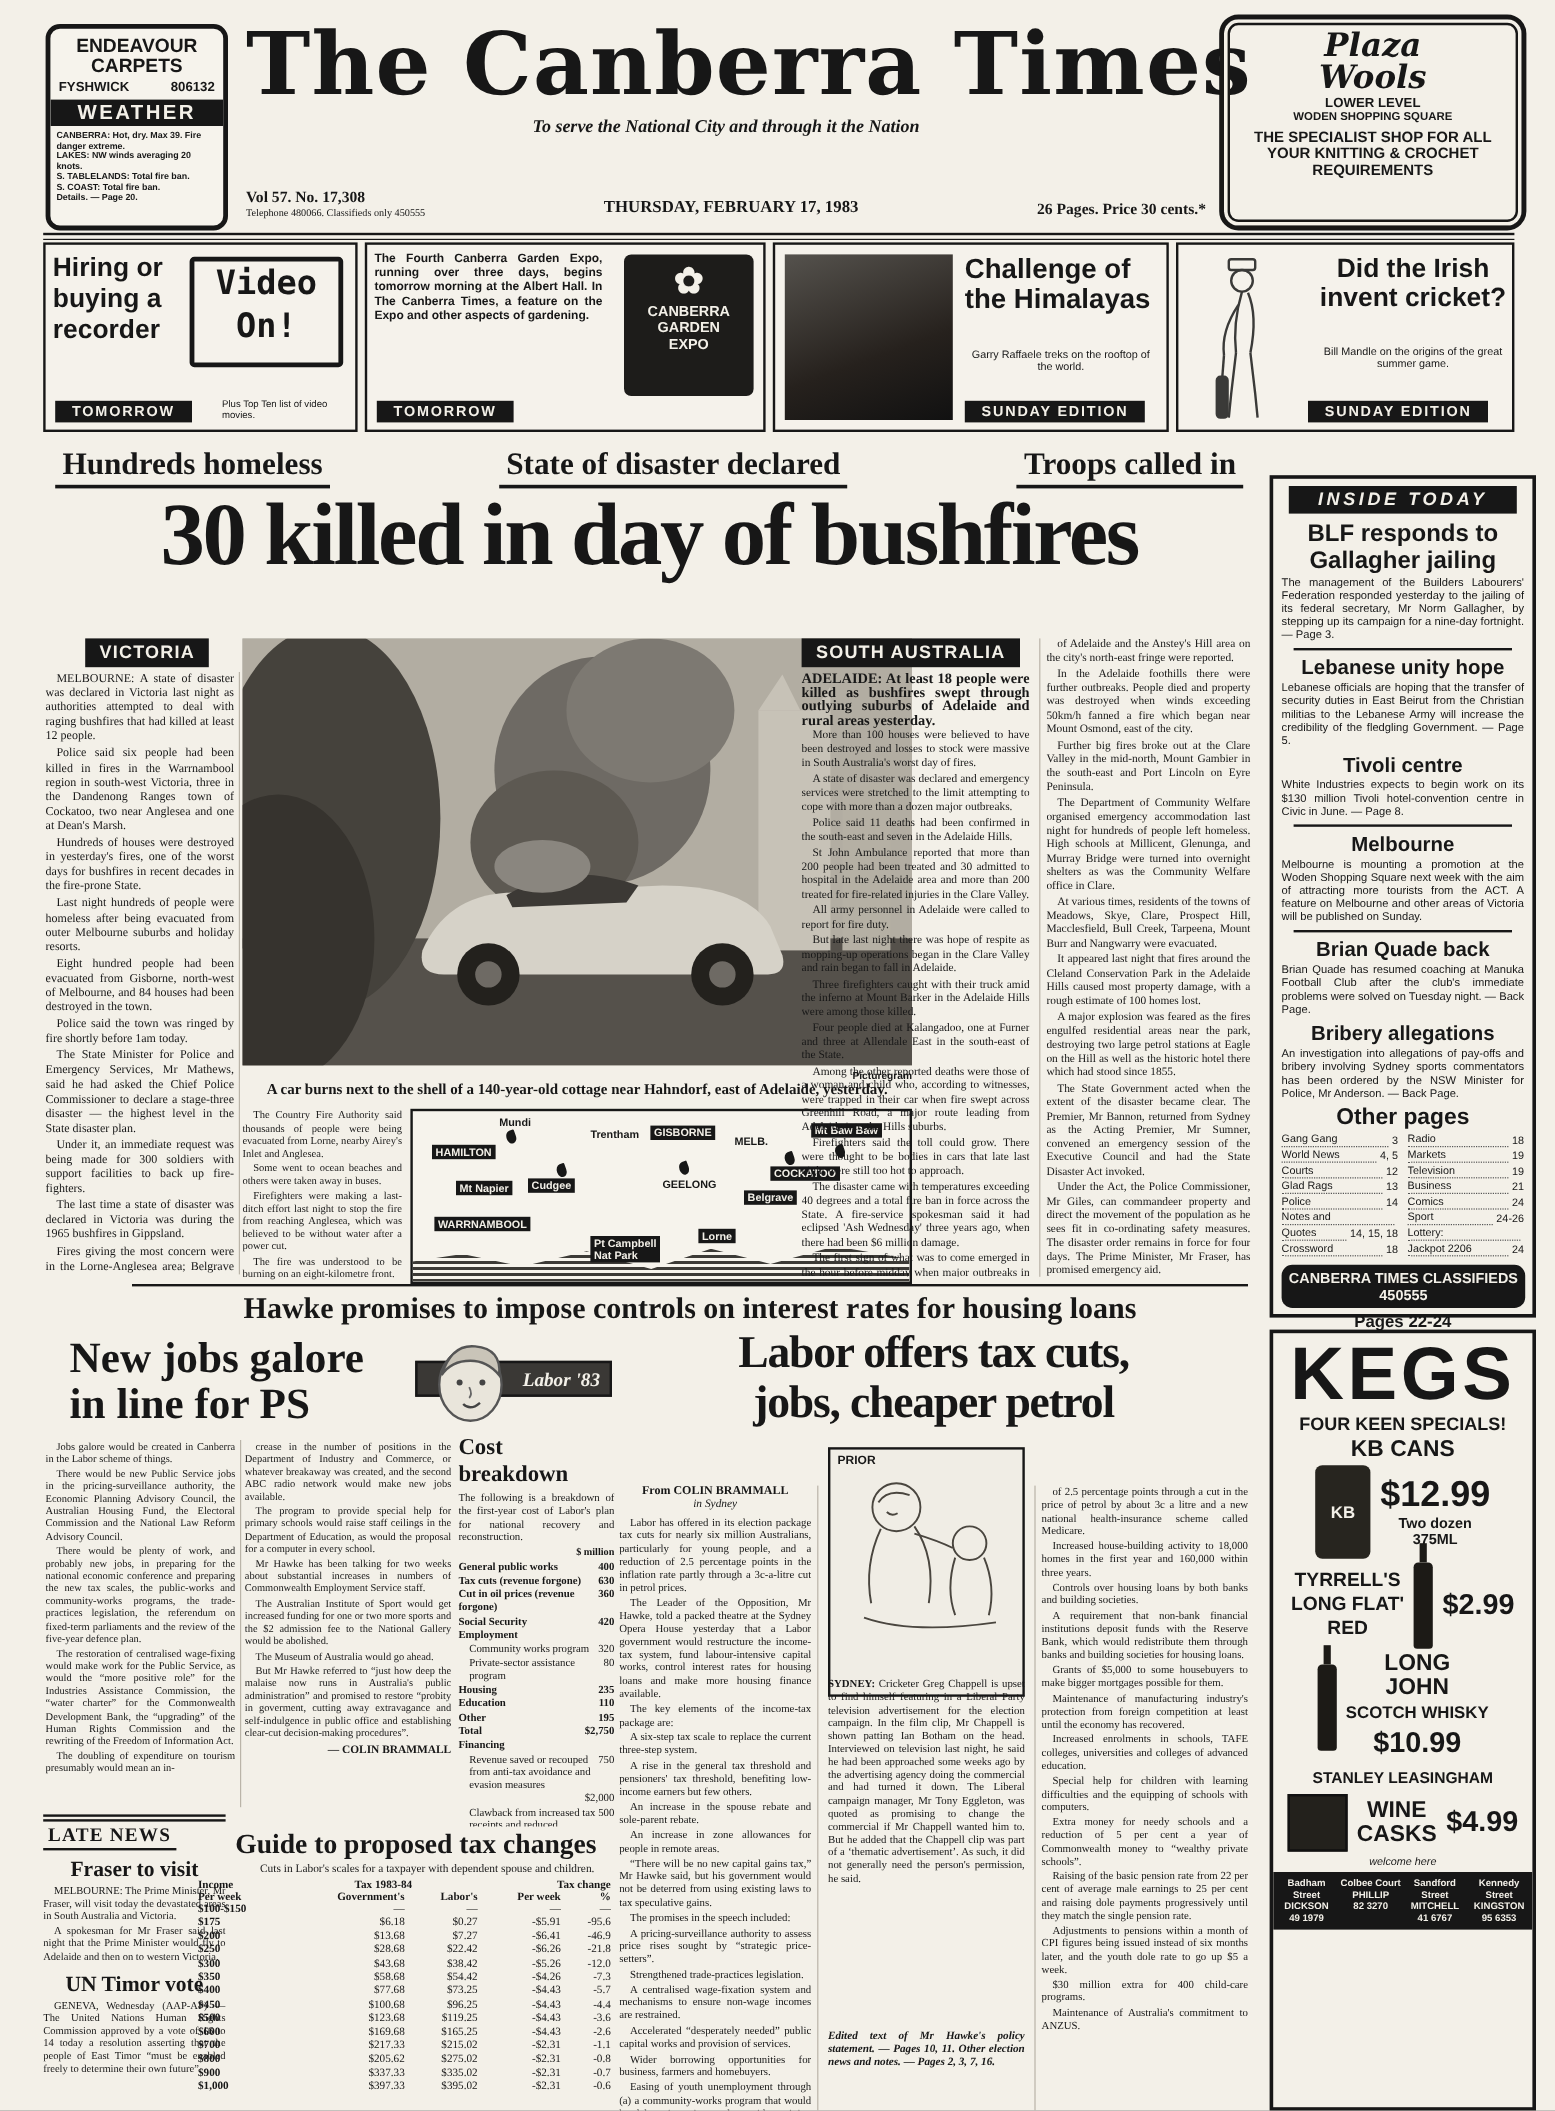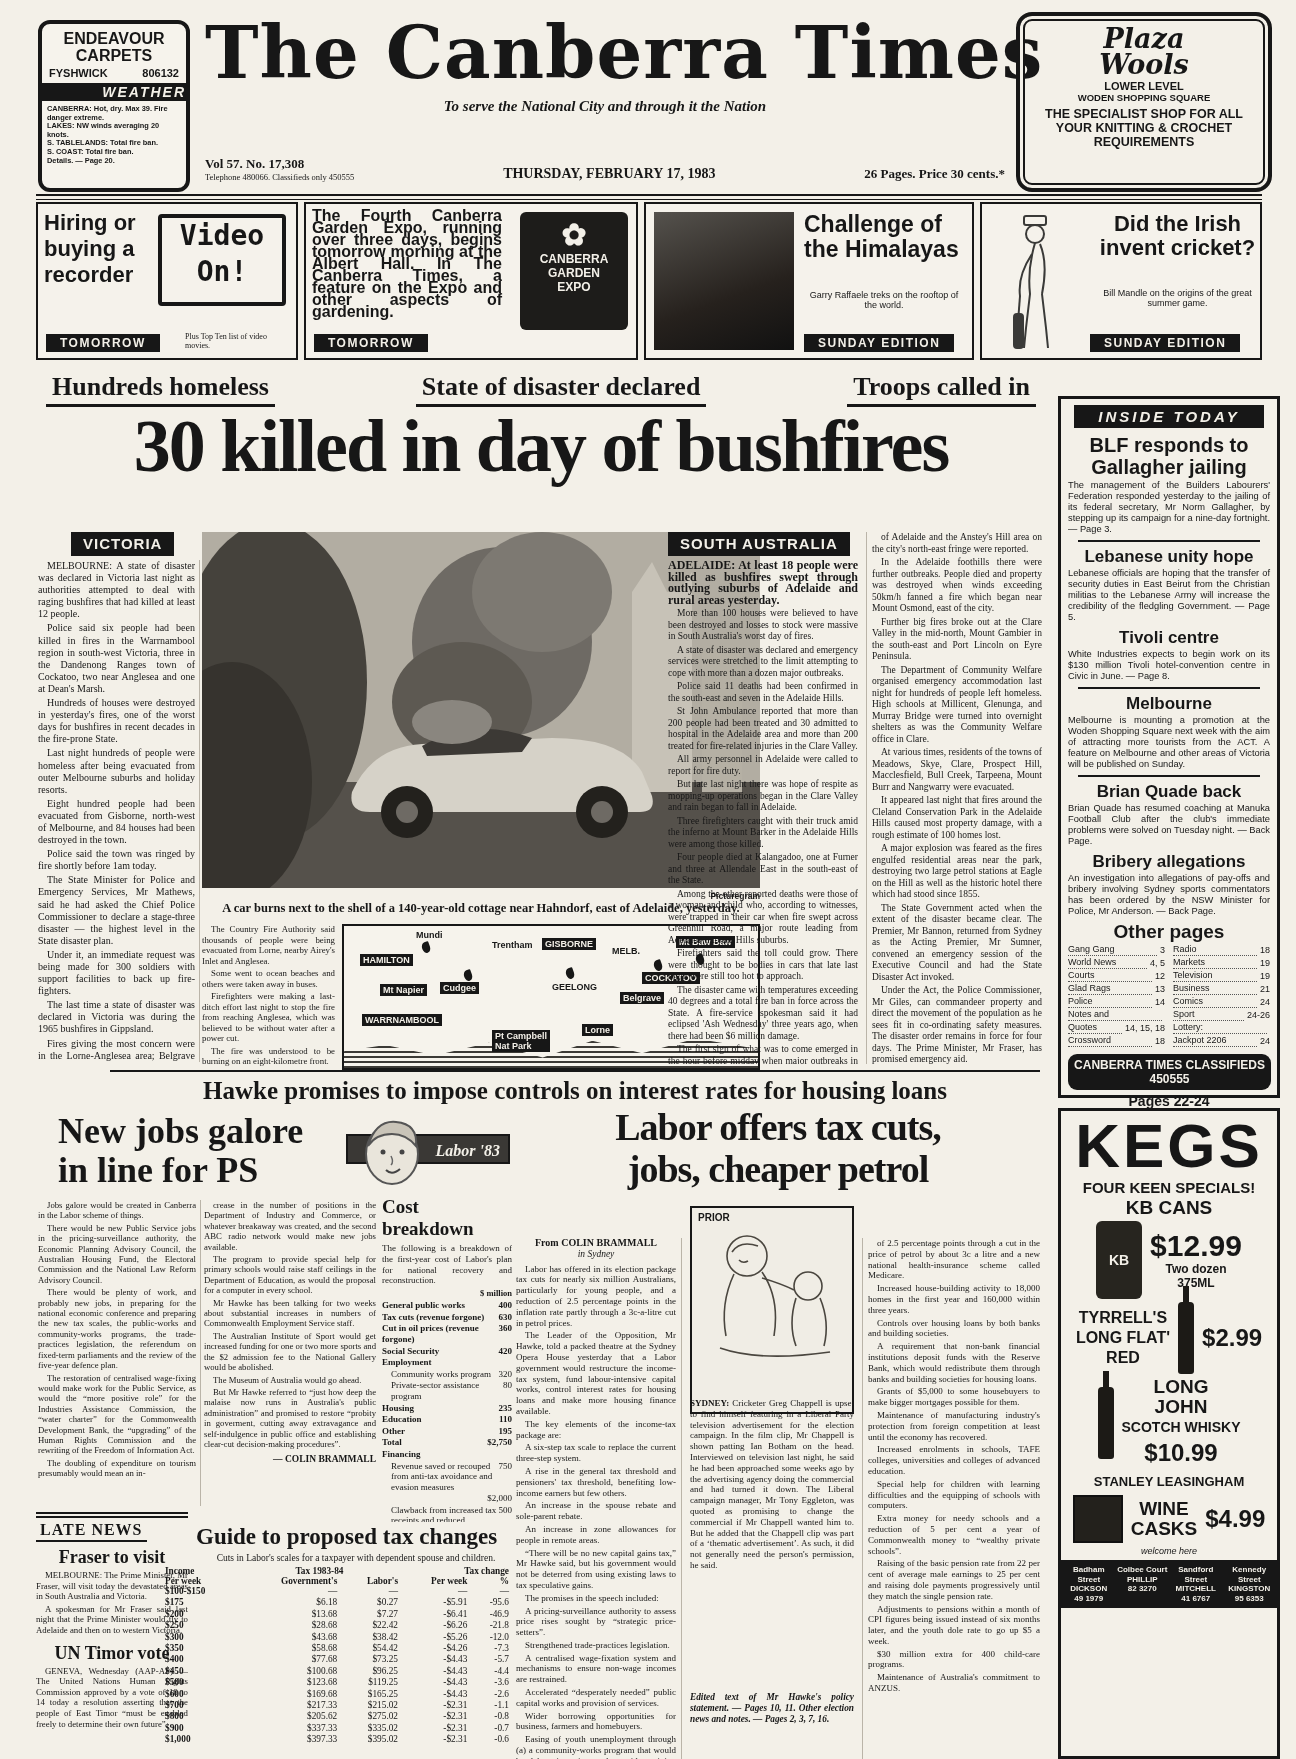--- a/index.html
+++ b/index.html
@@ -9,21 +9,21 @@
   .sans{font-family:"Liberation Sans",sans-serif;}
   .bar{background:#171717;color:#f3f0e8;}
   .b{font-weight:bold;}
   .col{overflow:hidden;}
   .col p{margin:0 0 2px 0;text-indent:9px;text-align:justify;}
   
   .adbox{border:4px solid #171717;border-radius:12px;background:#f6f3ec;overflow:hidden;}
   #weather-box{left:38px;top:20px;width:152px;height:172px;padding:6px 5px;box-sizing:border-box;text-align:center;}
   #weather-box .nm{font-size:16px;line-height:17px;font-weight:bold;}
   #weather-box .ph{display:flex;justify-content:space-between;font-size:11px;font-weight:bold;margin:3px 2px 4px;}
-  #weather-box .wbar{font-size:14px;font-weight:bold;font-style:italic;letter-spacing:2px;padding:1px 0;margin:0 -5px;text-align:right;}
+  #weather-box .wbar{font-size:17px;font-weight:bold;letter-spacing:2px;padding:1px 0;margin:0 -5px;}
   #weather-box .wl{font-size:7.4px;line-height:8.6px;text-align:left;font-weight:bold;margin-top:4px;}
   #masthead{left:205px;top:10px;width:800px;text-align:center;}
   #mast-title{font-family:"DejaVu Serif",serif;font-weight:bold;font-size:72px;line-height:86px;letter-spacing:1px;white-space:nowrap;}
   #mast-sub{font-size:15px;font-weight:bold;font-style:italic;margin-top:2px;}
   #dateline{left:205px;top:156px;width:800px;display:flex;justify-content:space-between;align-items:flex-end;}
   #dateline .vol{text-align:left;font-size:13px;font-weight:bold;}
   #dateline .tel{font-size:8.5px;font-weight:normal;}
   #dateline .date{font-size:14px;font-weight:bold;}
   #dateline .price{font-size:13px;font-weight:bold;}
   #plaza-box{left:1016px;top:12px;width:256px;height:180px;border:4px solid #171717;border-radius:16px;
@@ -37,24 +37,24 @@
   #banners{left:36px;top:202px;width:1226px;height:158px;display:flex;gap:6px;}
   .bcell{border:2px solid #171717;flex-shrink:0;position:relative;background:#f5f2eb;box-sizing:border-box;padding:6px;}
   .tagbar{position:absolute;bottom:6px;left:8px;height:18px;line-height:18px;padding:0 14px;
           font-size:12px;font-weight:bold;letter-spacing:1.5px;font-family:"Liberation Sans",sans-serif;}
   .bhead{font-family:"Liberation Sans",sans-serif;font-weight:bold;}
   
   #b-video{width:262px;}
   #b-video .bhead{font-size:22px;line-height:26px;width:120px;}
   #vlogo{position:absolute;right:10px;top:10px;width:120px;height:84px;border:4px solid #171717;
          text-align:center;font-weight:bold;font-family:"DejaVu Sans Mono",monospace;font-size:28px;line-height:36px;border-radius:4px;}
-  #b-video .note{position:absolute;right:6px;bottom:8px;width:105px;font-size:8px;line-height:9px;font-family:Liberation Serif, serif;margin-top:25px;}
+  #b-video .note{position:absolute;right:6px;bottom:8px;width:105px;font-size:8px;line-height:9px;font-family:Liberation Sans, sans-serif;margin-top:25px;}
   
   #b-garden{width:334px;}
-  #b-garden .txt{width:190px;font-size:16px;line-height:12px;font-weight:bold;font-family:"Liberation Sans",sans-serif;text-align:justify;}
+  #b-garden .txt{width:190px;font-size:10px;line-height:12px;font-weight:bold;font-family:"Liberation Sans",sans-serif;text-align:justify;}
   #glogo{position:absolute;right:8px;top:8px;width:108px;height:118px;background:#1d1c1a;color:#f3f0e8;border-radius:6px;
          text-align:center;font-family:"Liberation Sans",sans-serif;font-weight:bold;font-size:12px;padding-top:6px;box-sizing:border-box;}
   #glogo .leaf{font-size:30px;line-height:34px;}
   
   #b-him{width:330px;}
   .bphoto{position:absolute;left:8px;top:8px;width:140px;height:138px;background:linear-gradient(160deg,#55524d 0%,#26211d 60%,#111 100%);}
   #b-him .bhead{position:absolute;left:158px;top:8px;font-size:23px;line-height:25px;}
   #b-him .sub{position:absolute;left:158px;top:86px;width:160px;font-size:9px;line-height:10px;font-family:"Liberation Sans",sans-serif;text-align:center;}
   #b-him .tagbar{left:158px;}
   

